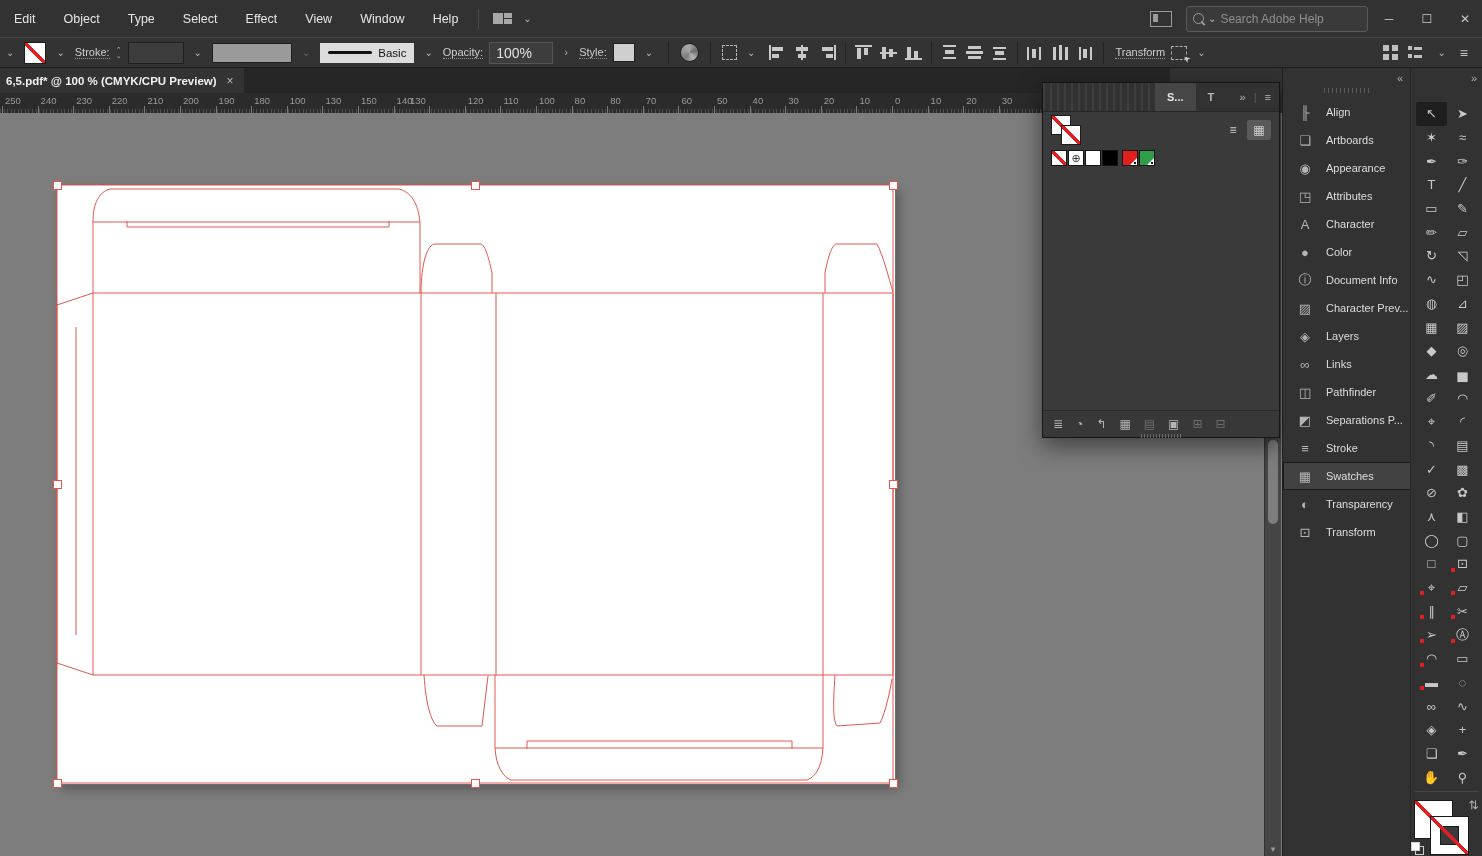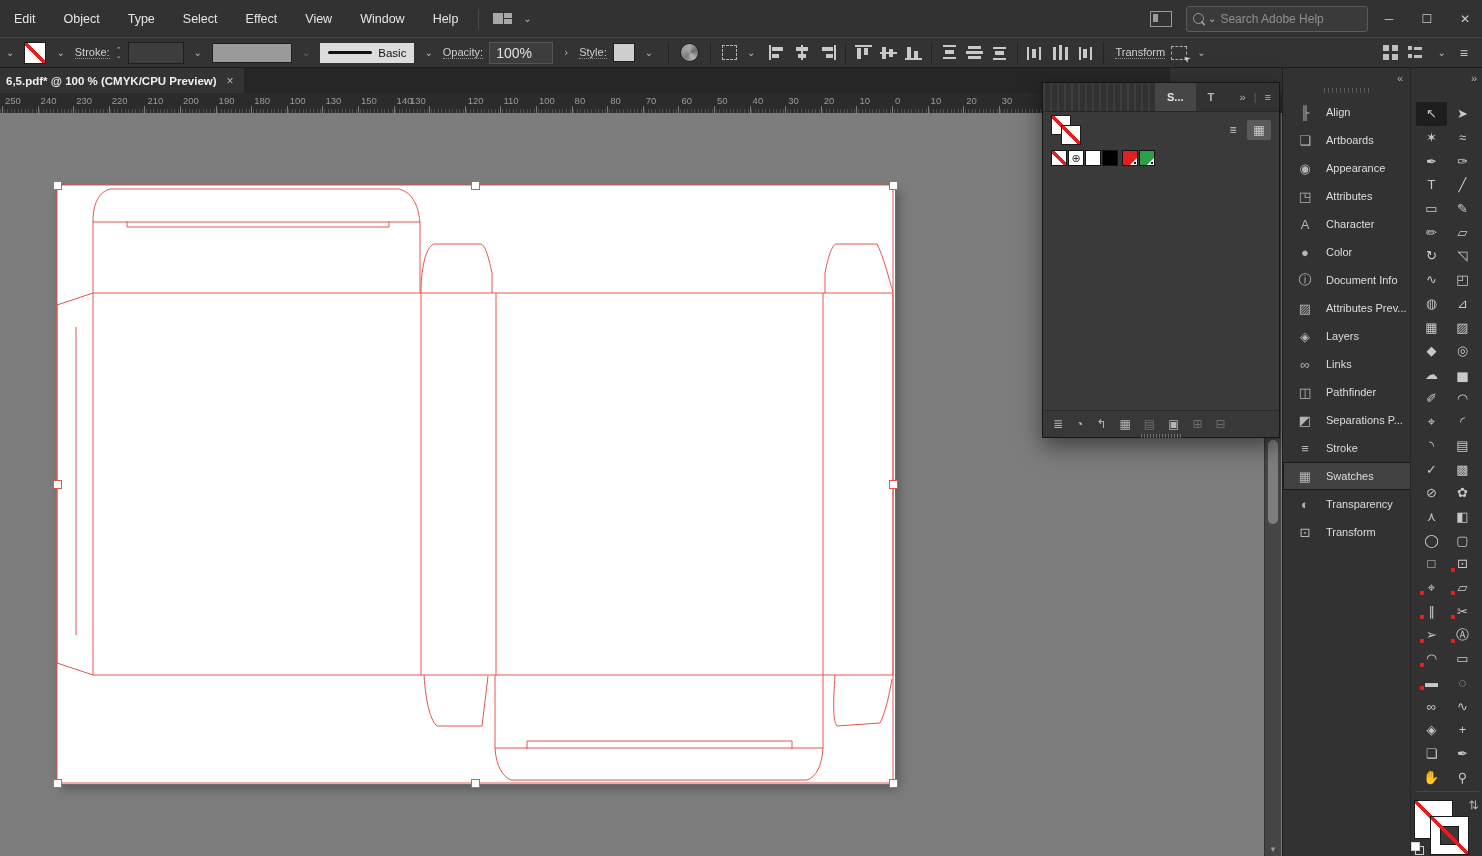--- a/index.html
+++ b/index.html
@@ -417,21 +417,21 @@
       <div class="dock-item">
         <span class="dicon">●</span>
         <span class="dlabel">Color</span>
       </div>
       <div class="dock-item">
         <span class="dicon">ⓘ</span>
         <span class="dlabel">Document Info</span>
       </div>
       <div class="dock-item">
         <span class="dicon">▨</span>
-        <span class="dlabel">Attributes Prev...</span>
+        <span class="dlabel">Character Prev...</span>
       </div>
       <div class="dock-item">
         <span class="dicon">◈</span>
         <span class="dlabel">Layers</span>
       </div>
       <div class="dock-item">
         <span class="dicon">∞</span>
         <span class="dlabel">Links</span>
       </div>
       <div class="dock-item">

